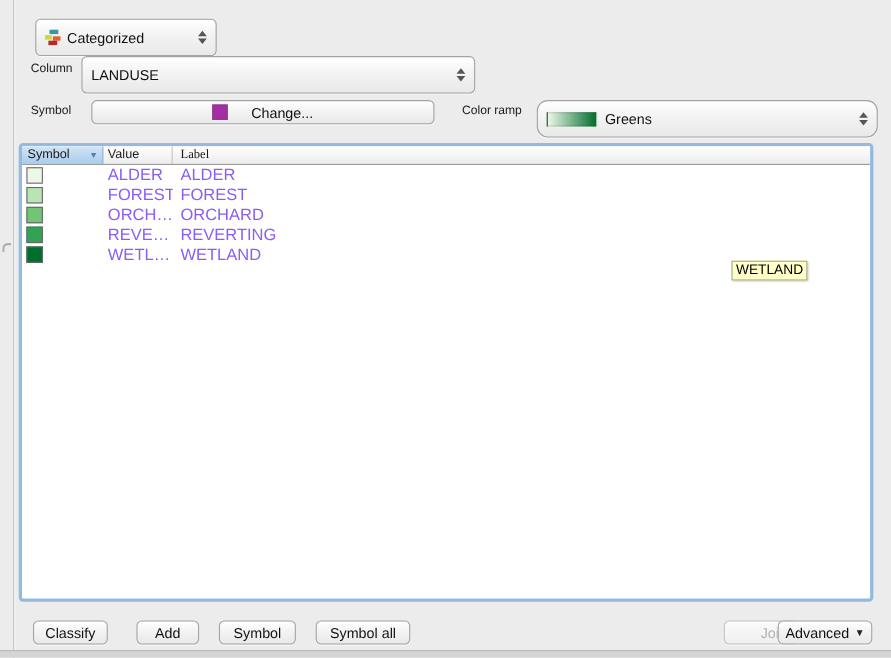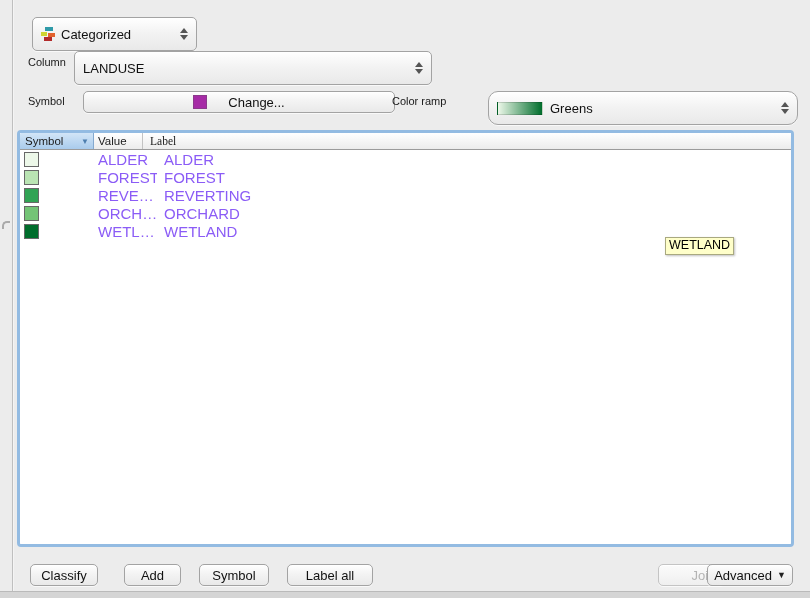--- a/index.html
+++ b/index.html
@@ -48,21 +48,21 @@
     left:17px;top:130px;width:777px;height:417px;box-sizing:border-box;
     border:3px solid #93bbe2;border-radius:4px;background:#fff;overflow:hidden;
   }
   .cat-table .inner{width:100%;height:100%;background:#fff;}
   .thead{display:flex;height:17px;background:linear-gradient(#ffffff,#ececec);
     border-bottom:1px solid #9b9b9b;font-size:11.5px;color:#1a1a1a;box-sizing:border-box;}
   .th{display:flex;align-items:center;box-sizing:border-box;height:100%;}
   .th-symbol{width:74px;padding-left:5px;
     background:linear-gradient(#d2e5f7,#a9cbec);border-right:1px solid #84a9cf;}
   .sort-arrow{margin-left:auto;margin-right:4px;font-size:8px;color:#4d7eae;}
-  .th-value{width:49px;padding-left:4px;border-right:1px solid #c3c3c3;text-align:right;}
+  .th-value{width:63px;padding-left:4px;border-right:1px solid #c3c3c3;text-align:right;}
   .th-label{flex:1;padding-left:7px;font-family:Liberation Serif, serif;}
   .trow{display:flex;align-items:center;height:18px;font-size:15px;color:#8b5cf6;}
   .td-symbol{width:74px;display:flex;align-items:center;box-sizing:border-box;}
   .row-swatch{width:15px;height:15px;margin-left:4px;border:1px solid #686868;box-sizing:border-box;}
   .td-value{width:63px;padding-left:4px;box-sizing:border-box;white-space:nowrap;overflow:hidden;}
   .td-label{flex:1;padding-left:7px;white-space:nowrap;}
   
   .tooltip{
     left:665px;top:237px;height:16px;line-height:15px;padding:0 3px;
     background:#ffffca;border:1px solid #a9a980;font-size:12.5px;color:#000;
@@ -109,21 +109,21 @@
       <i class="dn"></i>
     </span>
 </div>
 
 <div class="abs form-label" style="left:28px;top:95px;">Symbol</div>
 <div class="abs btn symbol-btn" style="left:83px;top:91px;width:312px;height:22px;">
   <span class="symbol-swatch" id="symbol-swatch" style="background: rgb(166, 43, 166);"></span>
   <span>Change...</span>
 </div>
 
-<div class="abs form-label" style="left:392px;top:95px;">Color ramp</div>
+<div class="abs form-label" style="left:420px;top:95px;">Color ramp</div>
 <div class="abs combo" style="left:488px;top:91px;width:310px;height:22px;border-radius:10px;">
   <span class="ramp-swatch" id="ramp-swatch" style="background: linear-gradient(to right, rgb(237, 248, 233), rgb(0, 109, 44));"></span>
   <span>Greens</span>
   <span class="spin">
       <i class="up"></i>
       <i class="dn"></i>
     </span>
 </div>
 
 <div class="abs cat-table">
@@ -150,48 +150,48 @@
         </div>
         <div class="trow">
           <div class="td-symbol">
             <span class="row-swatch" style="background: rgb(186, 228, 179);"></span>
           </div>
           <div class="td-value">FOREST</div>
           <div class="td-label">FOREST</div>
         </div>
         <div class="trow">
           <div class="td-symbol">
+            <span class="row-swatch" style="background: rgb(116, 196, 118);"></span>
+          </div>
+          <div class="td-value">ORCH…</div>
+          <div class="td-label">ORCHARD</div>
+        </div>
+        <div class="trow">
+          <div class="td-symbol">
             <span class="row-swatch" style="background: rgb(49, 163, 84);"></span>
           </div>
           <div class="td-value">REVE…</div>
           <div class="td-label">REVERTING</div>
-        </div>
-        <div class="trow">
-          <div class="td-symbol">
-            <span class="row-swatch" style="background: rgb(116, 196, 118);"></span>
-          </div>
-          <div class="td-value">ORCH…</div>
-          <div class="td-label">ORCHARD</div>
         </div>
         <div class="trow">
           <div class="td-symbol">
             <span class="row-swatch" style="background: rgb(0, 109, 44);"></span>
           </div>
           <div class="td-value">WETL…</div>
           <div class="td-label">WETLAND</div>
         </div>
       </div>
   </div>
 </div>
 
 <div class="abs tooltip">WETLAND</div>
 
 <div class="abs btn bottom-btn btn-classify">Classify</div>
 <div class="abs btn bottom-btn btn-add">Add</div>
 <div class="abs btn bottom-btn btn-delete">Symbol</div>
-<div class="abs btn bottom-btn btn-delete-all">Label all</div>
+<div class="abs btn bottom-btn btn-delete-all">Symbol all</div>
 <div class="abs btn bottom-btn btn-join">Join</div>
 <div class="abs btn bottom-btn btn-advanced">
   <span>Advanced</span>
   <span class="dd-arrow">▼</span>
 </div>
 
 <div class="abs bottom-strip"></div>
 
 </body></html>

